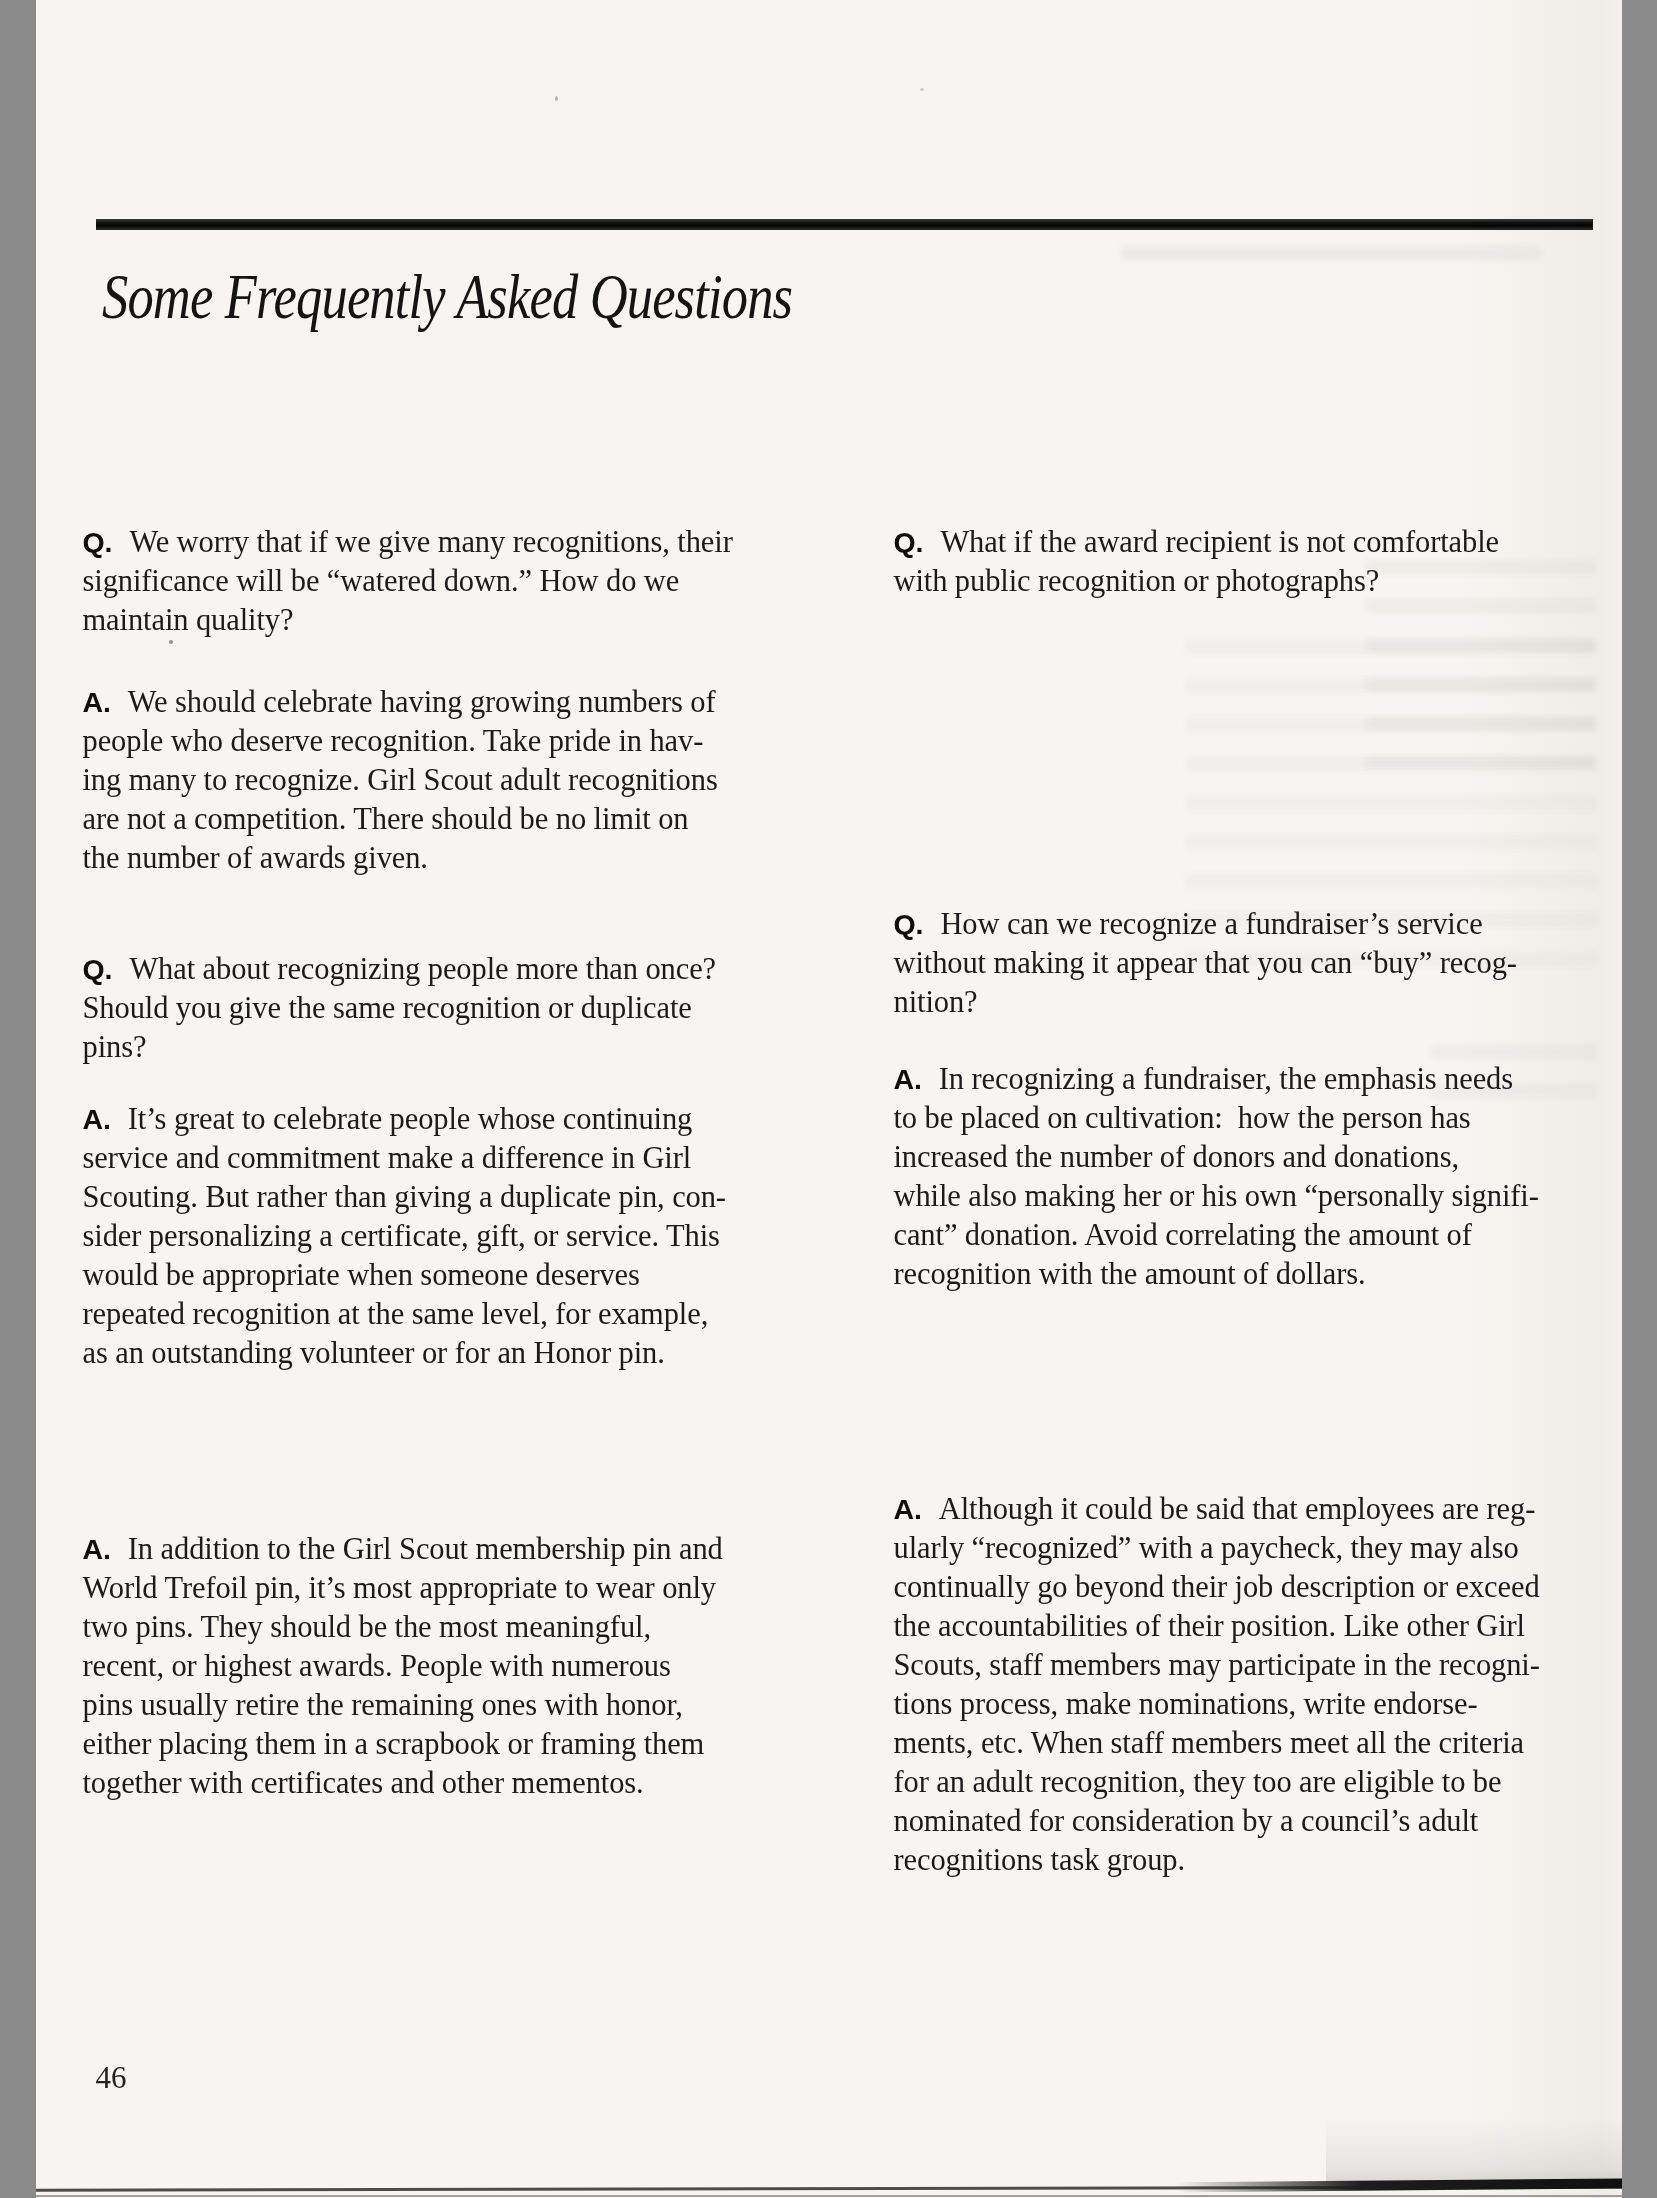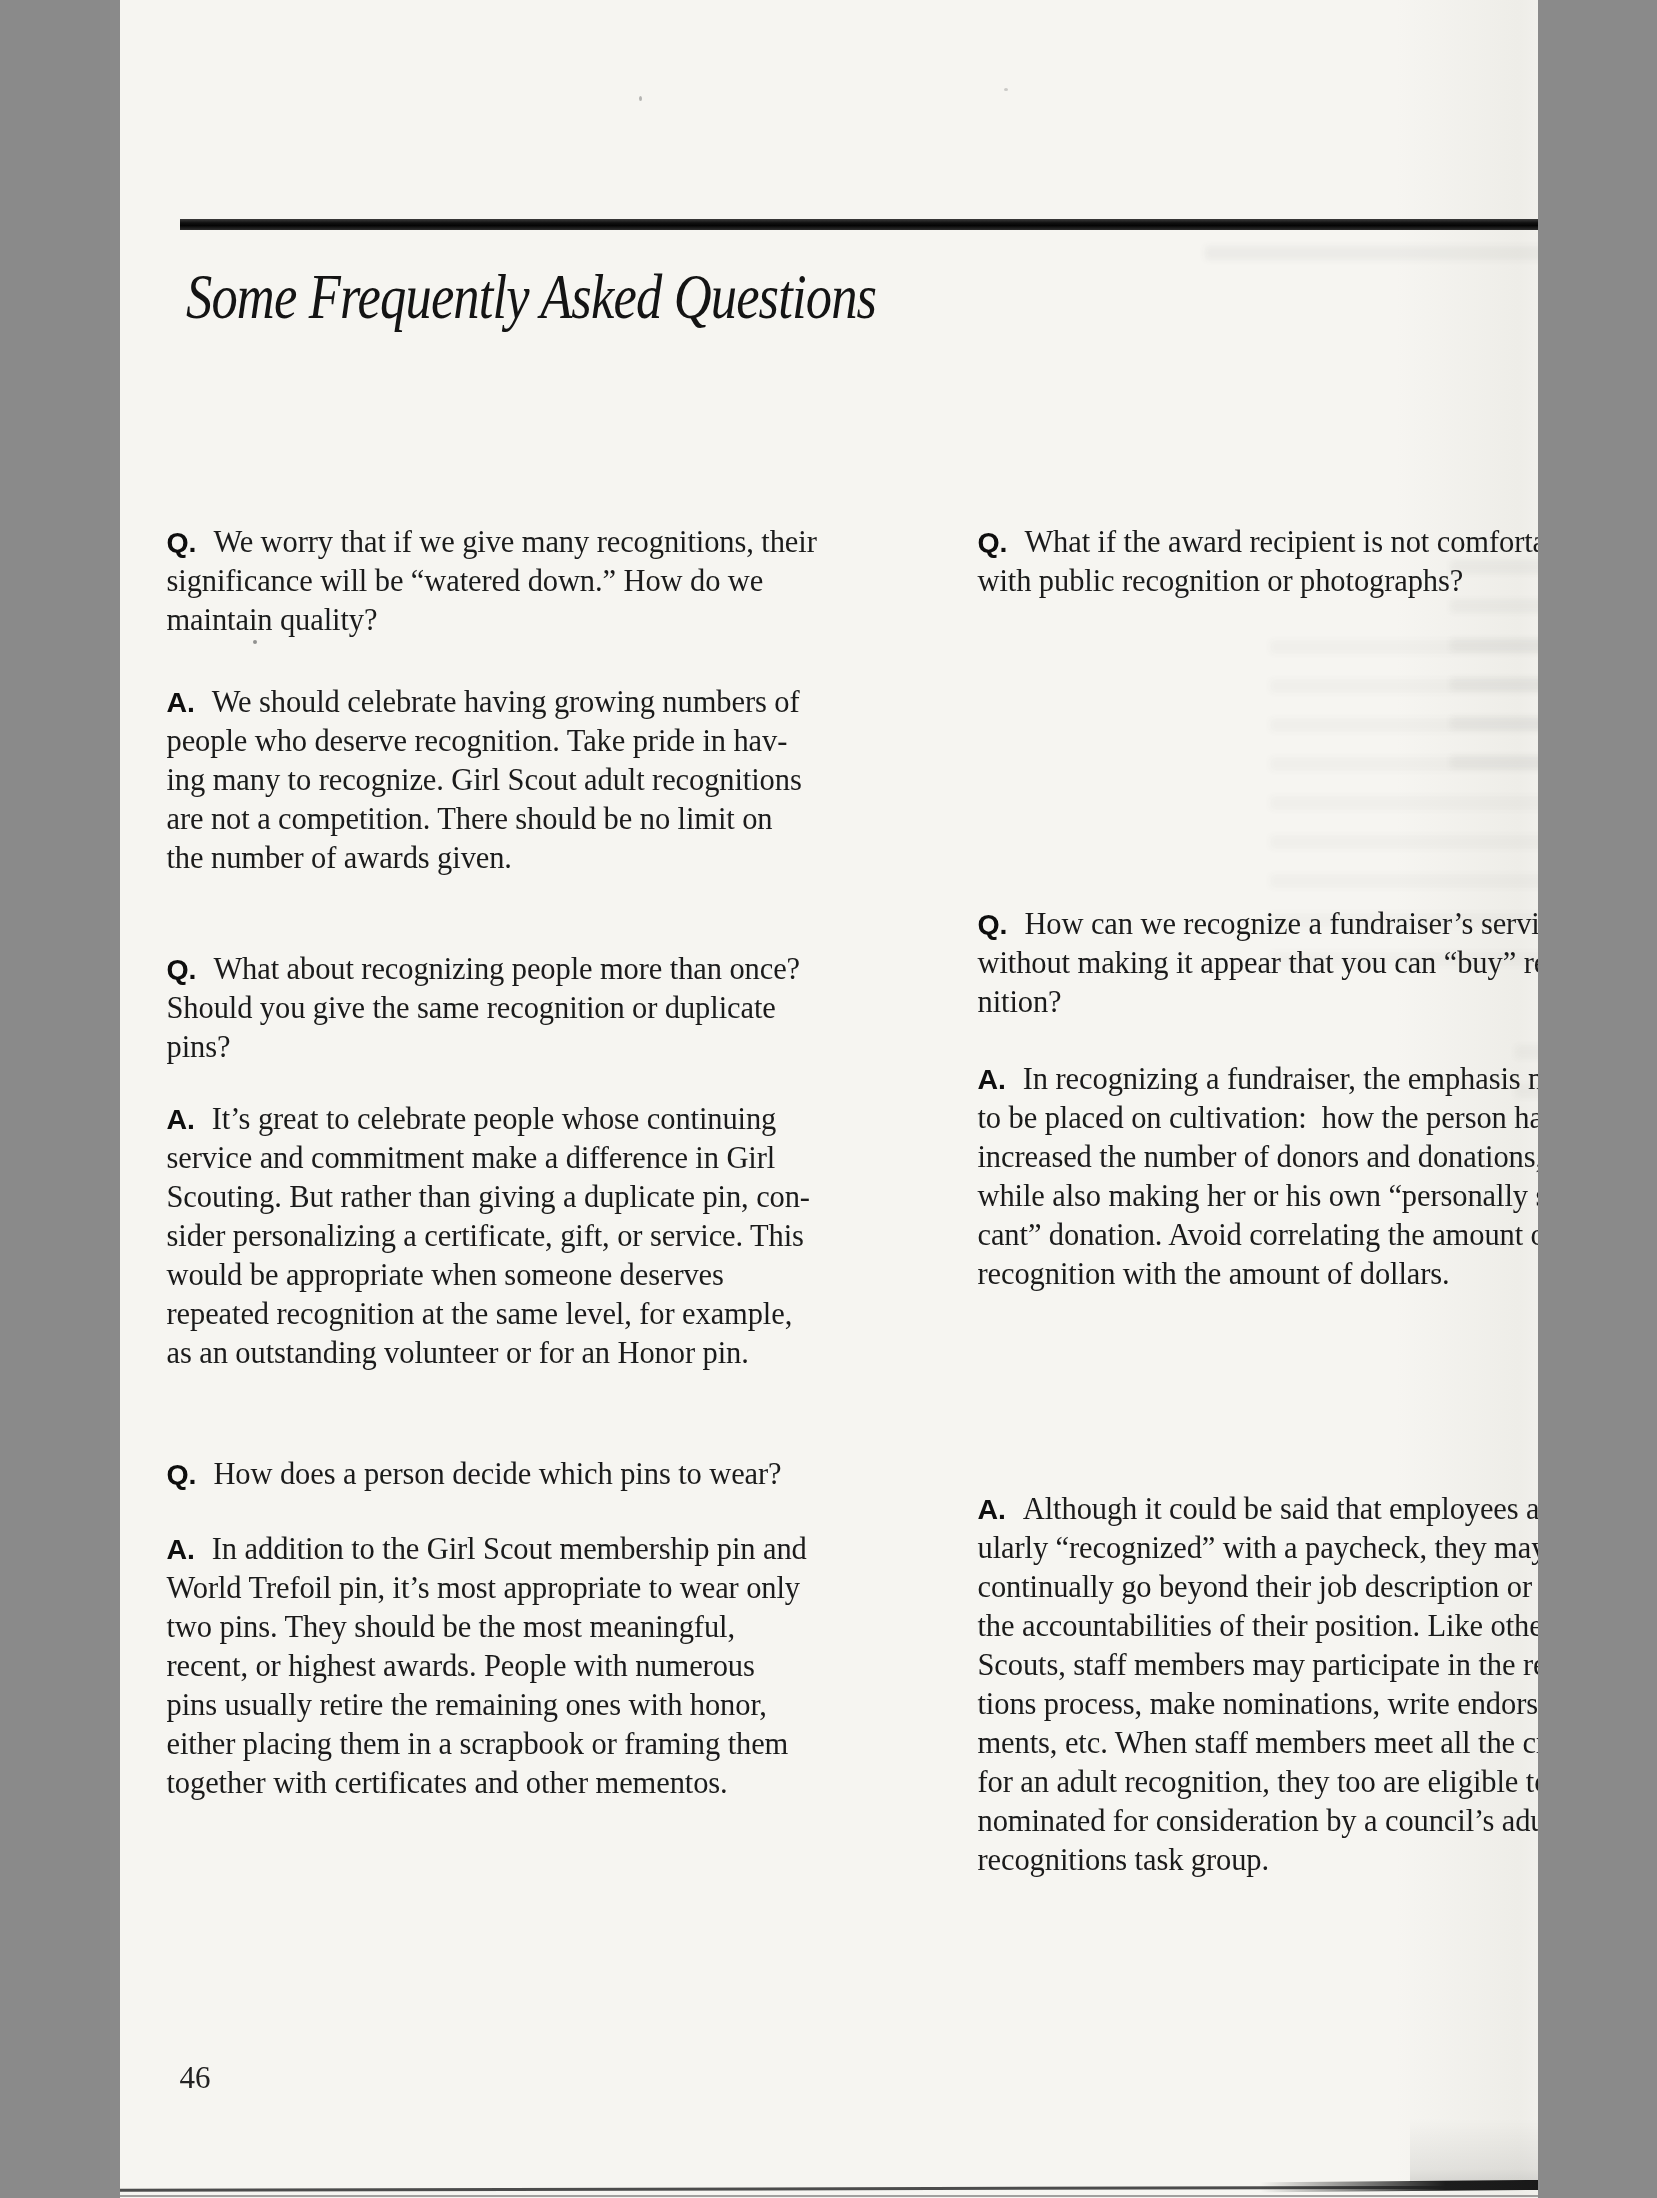--- a/index.html
+++ b/index.html
@@ -1,18 +1,18 @@
 <!DOCTYPE html>
 <html><head>
 <meta charset="utf-8">
 <style>
   html,body{margin:0;padding:0;background:#8a8a8a;}
   .page{
     position:relative;
-    width:1418px;height:2198px;
+    width:1586px;height:2198px;
     margin:0 auto;
     background:linear-gradient(90deg,#f6f5f1 0%,#f6f5f1 90%,#eeede8 98.6%,#f1f0ec 100%);
     overflow:hidden;
     font-family:"Liberation Serif", serif;
     color:#1b1b1b;
   }
   
   .top-rule{
     position:absolute;left:60px;top:219px;width:1497px;height:11px;
     background:linear-gradient(180deg,#3c3c3c 0%,#101010 35%,#050505 60%,#2e2e2e 100%);
@@ -112,21 +112,20 @@
   <p class="qa b-l2"><b class="px">Q.</b><span class="tx">What about recognizing people more than once?
 Should you give the same recognition or duplicate
 pins?</span></p>
   <p class="qa b-l3"><b class="px">A.</b><span class="tx">It’s great to celebrate people whose continuing
 service and commitment make a difference in Girl
 Scouting. But rather than giving a duplicate pin, con-
 sider personalizing a certificate, gift, or service. This
 would be appropriate when someone deserves
 repeated recognition at the same level, for example,
 as an outstanding volunteer or for an Honor pin.</span></p>
-  <p class="qa b-l4"><b class="px">Q.</b><span class="tx">How does a person decide which pins to wear?</span></p>
   <p class="qa b-l5"><b class="px">A.</b><span class="tx">In addition to the Girl Scout membership pin and
 World Trefoil pin, it’s most appropriate to wear only
 two pins. They should be the most meaningful,
 recent, or highest awards. People with numerous
 pins usually retire the remaining ones with honor,
 either placing them in a scrapbook or framing them
 together with certificates and other mementos.</span></p>
 
   <p class="qa b-r0"><b class="px">Q.</b><span class="tx">What if the award recipient is not comfortable
 with public recognition or photographs?</span></p>

